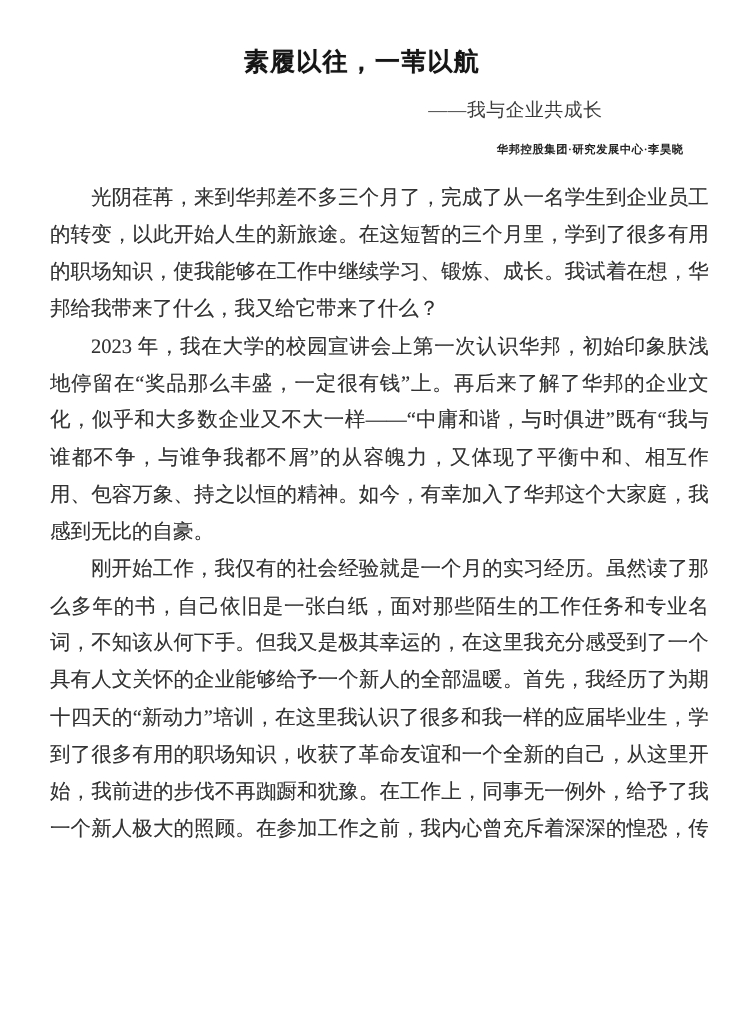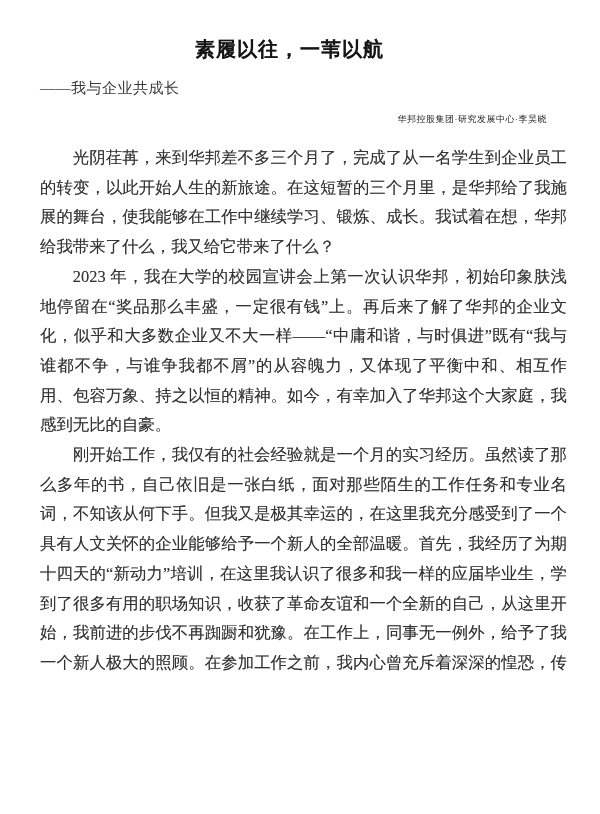--- a/index.html
+++ b/index.html
@@ -24,32 +24,32 @@
     font-size: 20px;
     font-weight: bold;
     letter-spacing: 1px;
     color: #151515;
     
     transform: translateX(-14px);
     text-shadow: 0 0 0.6px rgba(0,0,0,0.55);
   }
   .essay-subtitle {
     margin-top: 16px;
-    text-align: left;
+    text-align: right;
     padding-right: 85px;
     font-size: 15px;
     color: #3a3a3a;
     letter-spacing: 0.5px;
   }
   .essay-byline {
     margin-top: 15px;
     text-align: right;
     padding-right: 20px;
     font-size: 9px;
-    font-weight: normal;
+    font-weight: bold;
     color: #222222;
     letter-spacing: 0.5px;
   }
   .essay-body {
     margin-top: 17px;
     width: 527px;
     font-size: 16.4px;
     line-height: 29.7px;
     text-align: justify;
     color: #333333;
@@ -66,17 +66,17 @@
 <body>
 
 <div class="page">
   <h1 class="essay-title">素履以往，一苇以航</h1>
 
   <div class="essay-subtitle">——我与企业共成长</div>
 
   <div class="essay-byline">华邦控股集团·研究发展中心·李昊晓</div>
 
   <div class="essay-body">
-      <p>光阴荏苒，来到华邦差不多三个月了，完成了从一名学生到企业员工的转变，以此开始人生的新旅途。在这短暂的三个月里，是华邦给了我施展的舞台，使我能够在工作中继续学习、锻炼、成长。我试着在想，华邦给我带来了什么，我又给它带来了什么？</p>
+      <p>光阴荏苒，来到华邦差不多三个月了，完成了从一名学生到企业员工的转变，以此开始人生的新旅途。在这短暂的三个月里，学到了很多有用的职场知识，使我能够在工作中继续学习、锻炼、成长。我试着在想，华邦给我带来了什么，我又给它带来了什么？</p>
       <p>2023 年，我在大学的校园宣讲会上第一次认识华邦，初始印象肤浅地停留在“奖品那么丰盛，一定很有钱”上。再后来了解了华邦的企业文化，似乎和大多数企业又不大一样——“中庸和谐，与时俱进”既有“我与谁都不争，与谁争我都不屑”的从容魄力，又体现了平衡中和、相互作用、包容万象、持之以恒的精神。如今，有幸加入了华邦这个大家庭，我感到无比的自豪。</p>
       <p>刚开始工作，我仅有的社会经验就是一个月的实习经历。虽然读了那么多年的书，自己依旧是一张白纸，面对那些陌生的工作任务和专业名词，不知该从何下手。但我又是极其幸运的，在这里我充分感受到了一个具有人文关怀的企业能够给予一个新人的全部温暖。首先，我经历了为期十四天的“新动力”培训，在这里我认识了很多和我一样的应届毕业生，学到了很多有用的职场知识，收获了革命友谊和一个全新的自己，从这里开始，我前进的步伐不再踟蹰和犹豫。在工作上，同事无一例外，给予了我一个新人极大的照顾。在参加工作之前，我内心曾充斥着深深的惶恐，传说中的职场欺凌、冷漠、尔虞我诈等等可怕的字眼，久久地徘徊在心中。然而等我进来之后，这群可爱的同事们用他们的温暖告诉我，原来也会有这样一群人，真诚互助，热情友好，鼎力相助于慌张之际，倾囊相授于困惑之时，即使我请教的是最幼稚的问题，也会给我最耐心的解答。</p>
     </div>
 </div>
 
 </body></html>

